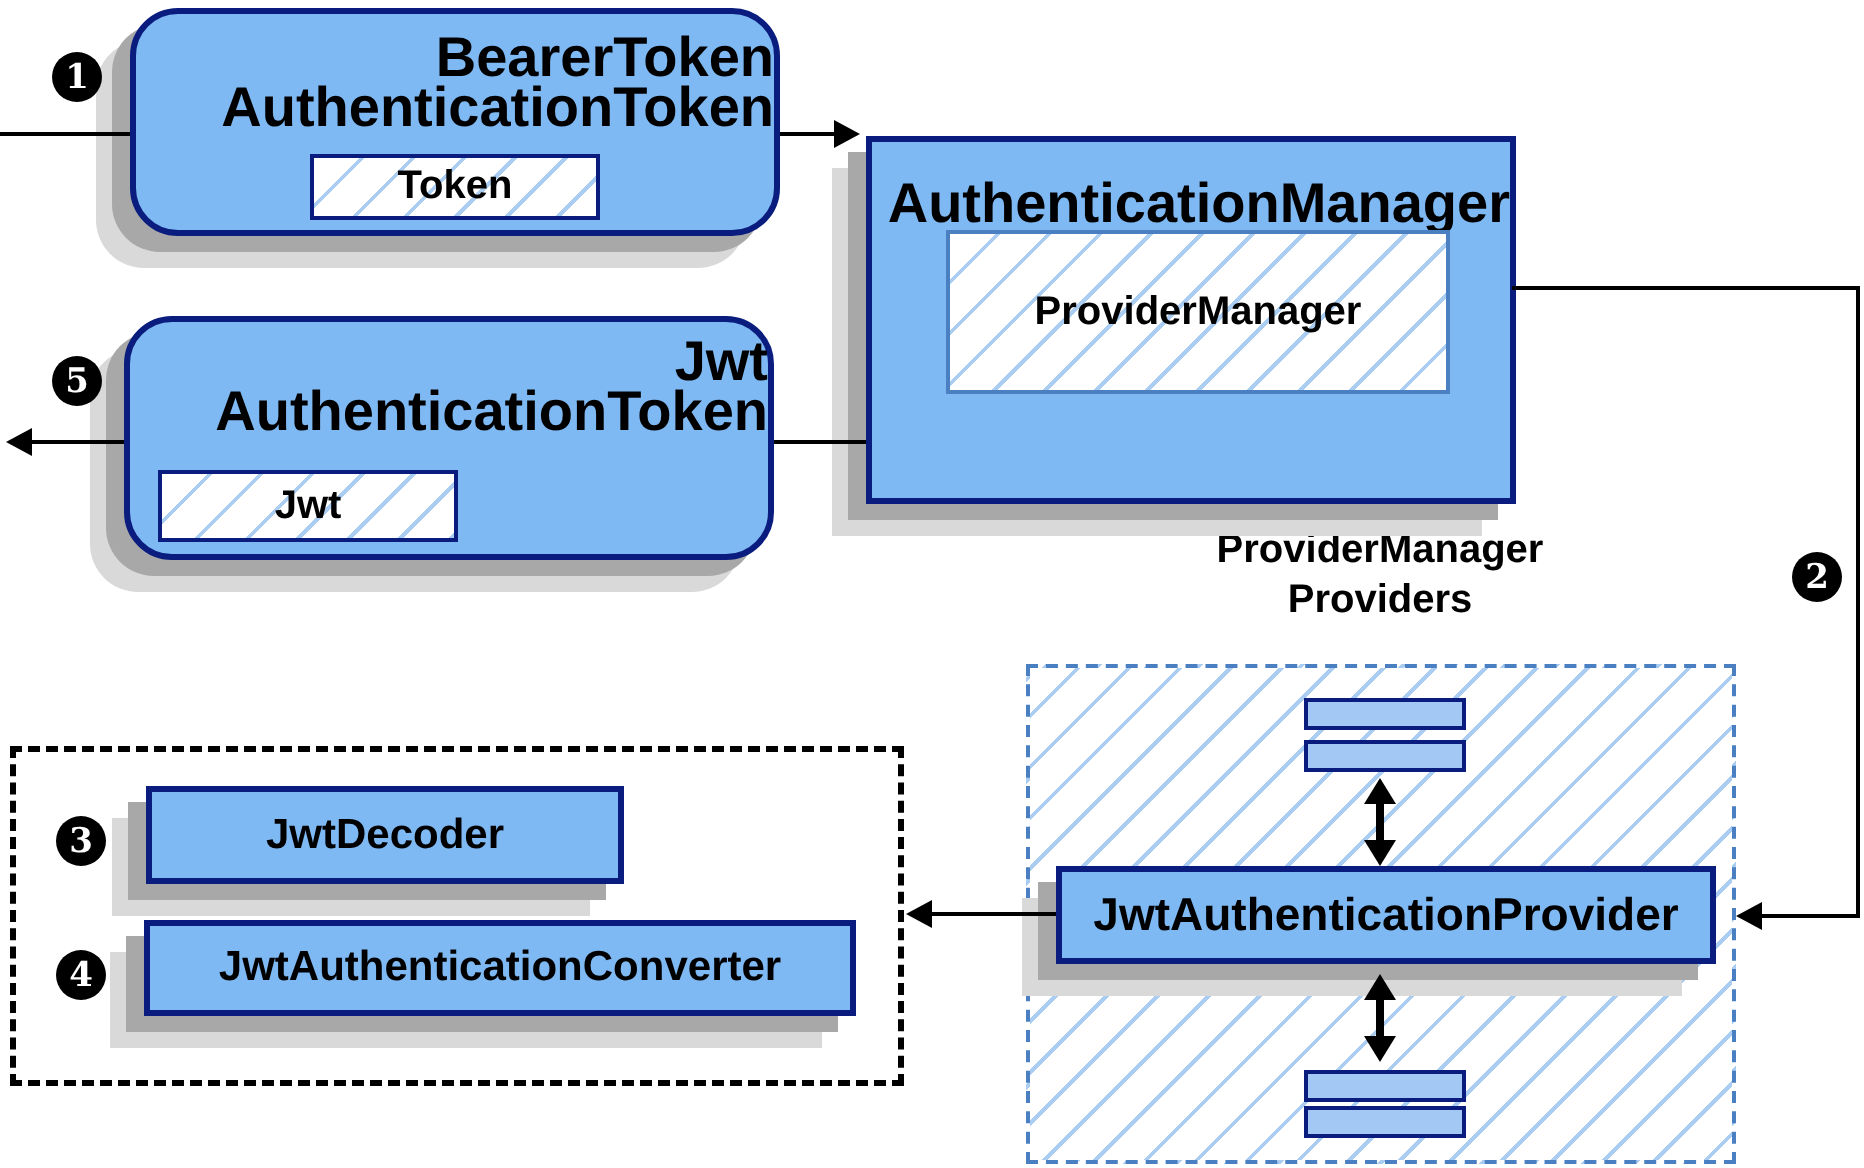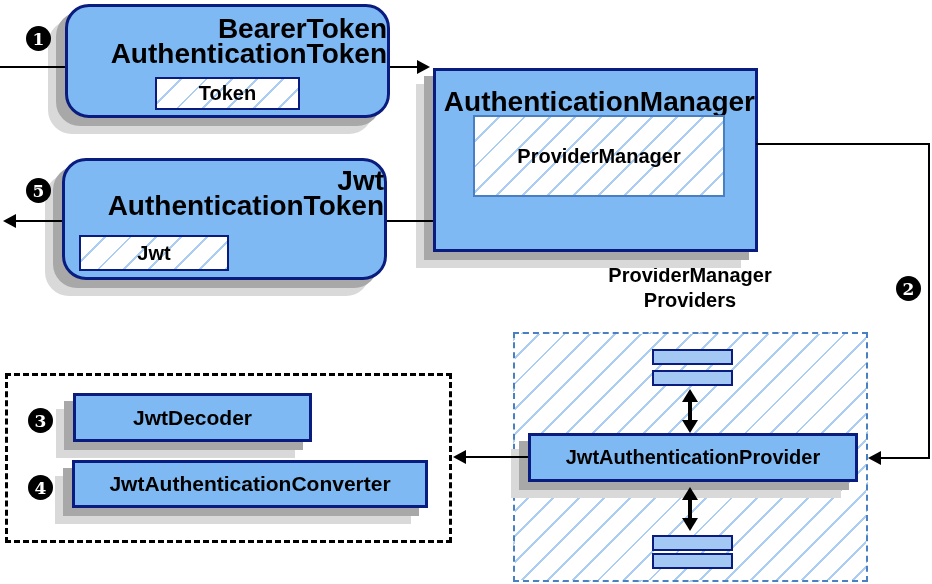--- a/index.html
+++ b/index.html
@@ -123,21 +123,21 @@
   <div class="bar" style="left:652px;top:553px"></div>
 
   <div class="tri tri-up" style="left:682px;top:389px"></div>
   <div class="thickv" style="left:688px;top:400px;height:22px"></div>
   <div class="tri tri-down" style="left:682px;top:420px"></div>
 
   <div class="tri tri-up" style="left:682px;top:487px"></div>
   <div class="thickv" style="left:688px;top:498px;height:22px"></div>
   <div class="tri tri-down" style="left:682px;top:518px"></div>
 
-  <div class="node center" style="left:528px;top:433px;width:330px;height:49px;font-weight:bold;font-size:20px">
+  <div class="node center" style="left:528px;top:433px;width:330px;height:49px;font-weight:bold;font-size:23px">
     <span>JwtAuthenticationProvider</span>
   </div>
 
   <div class="dashed-black" style="left:5px;top:373px;width:447px;height:170px"></div>
 
   <div class="node center" style="left:73px;top:393px;width:239px;height:49px;font-weight:bold;font-size:21px">
     <span>JwtDecoder</span>
   </div>
 
   <div class="node center" style="left:72px;top:460px;width:356px;height:48px;font-weight:bold;font-size:21px">

